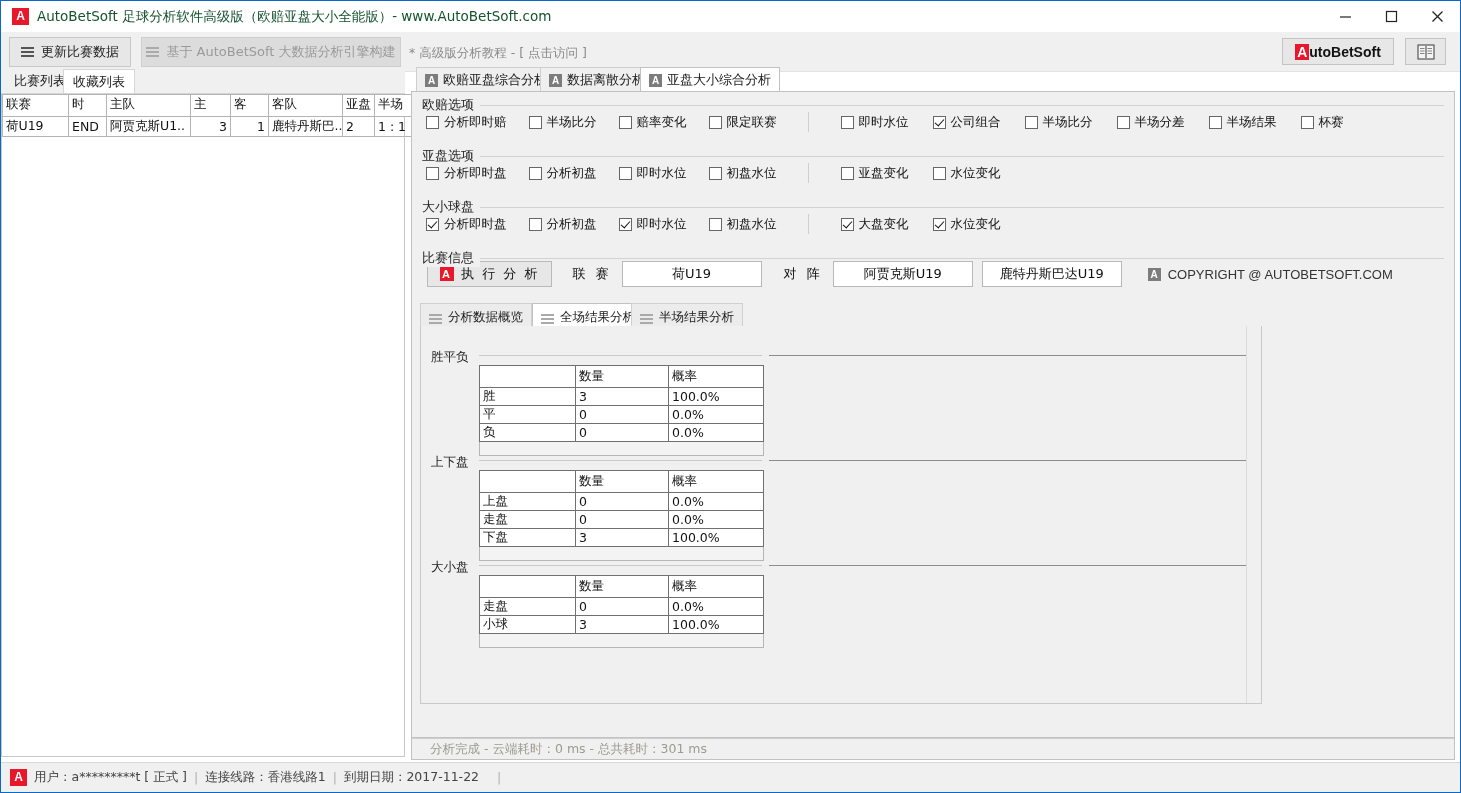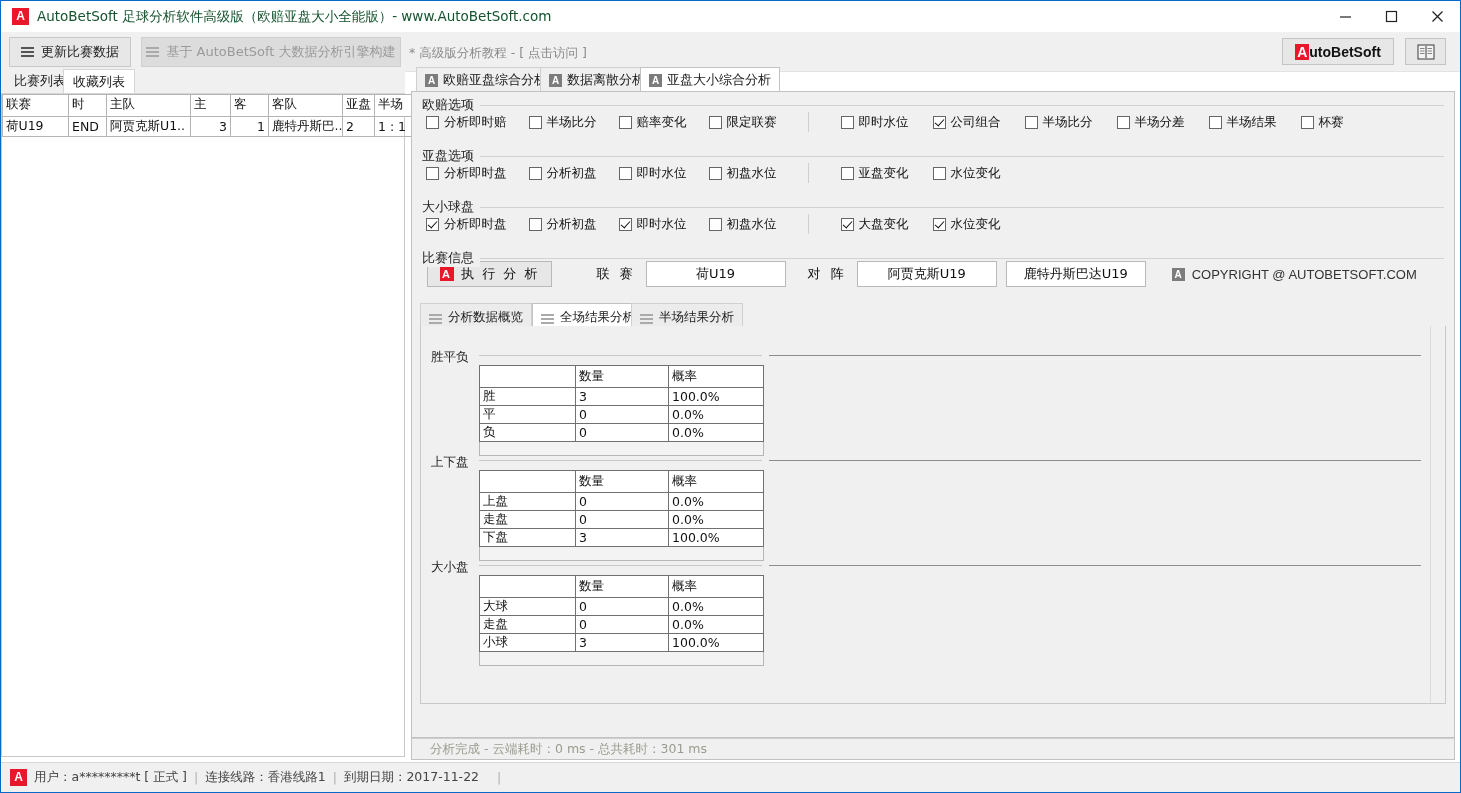--- a/index.html
+++ b/index.html
@@ -185,21 +185,21 @@
     background: #ececec; border: 1px solid #d0d0d0;
   }
   .stab.active { background: #ffffff; border-color: #c2c2c2; border-bottom-color: #ffffff; }
   #stab-0 { left: 0px; }
   #stab-1 { left: 112px; }
   #stab-2 { left: 211px; }
   #stab-3 { left: 316px; margin-top: 36px; }
 
   
   #results {
-    position: absolute; left: 8px; top: 234px; width: 1026px; height: 378px;
+    position: absolute; left: 8px; top: 234px; width: 842px; height: 378px;
     background: #f0f0f0; border: 1px solid #c9c9c9; border-top: none;
     overflow: hidden;
   }
   .sec-label {
     position: absolute; font-size: 12.5px; color: #222;
   }
   .sec-rule-a { position: absolute; height: 1px; background: #c9c9c9; }
   .sec-rule-b { position: absolute; height: 1px; background: #8d8d8d; }
   .dtable {
     position: absolute; border-collapse: collapse; table-layout: fixed;
@@ -478,21 +478,21 @@
     </div>
 
     <div class="group" style="top:157px;height:50px;">
       <div class="group-rule"></div>
       <div class="group-title">比赛信息</div>
       <div class="opts-row" style="left:5px; top:14px; gap:0;">
         <div id="exec-btn">
           <span class="redbadge">A</span>
           <span>执 行 分 析</span>
         </div>
-        <span class="lbl" style="margin-left:44px">联 赛</span>
+        <span class="lbl" style="margin-left:20px">联 赛</span>
         <div class="field" style="width:140px;margin-left:10px">荷U19</div>
         <span class="lbl" style="margin-left:22px">对 阵</span>
         <div class="field" style="width:140px;margin-left:10px">阿贾克斯U19</div>
         <div class="field" style="width:140px;margin-left:9px">鹿特丹斯巴达U19</div>
         <div id="copyright" style="margin-left:26px">
           <span class="gbadge">A</span>
           <span>COPYRIGHT @ AUTOBETSOFT.COM</span>
         </div>
       </div>
     </div>
@@ -609,25 +609,20 @@
       <div class="sec-rule-b" style="left:348px; top:239px; width:652px;"></div>
       <table class="dtable" style="left:58px; top:249px;">
         <thead>
           <tr>
             <td class="c0"></td>
             <td class="c1">数量</td>
             <td class="c2">概率</td>
           </tr>
         </thead>
         <tbody>
-          <tr>
-            <td>大球</td>
-            <td>0</td>
-            <td>0.0%</td>
-          </tr>
           <tr>
             <td>走盘</td>
             <td>0</td>
             <td>0.0%</td>
           </tr>
           <tr>
             <td>小球</td>
             <td>3</td>
             <td>100.0%</td>
           </tr>

